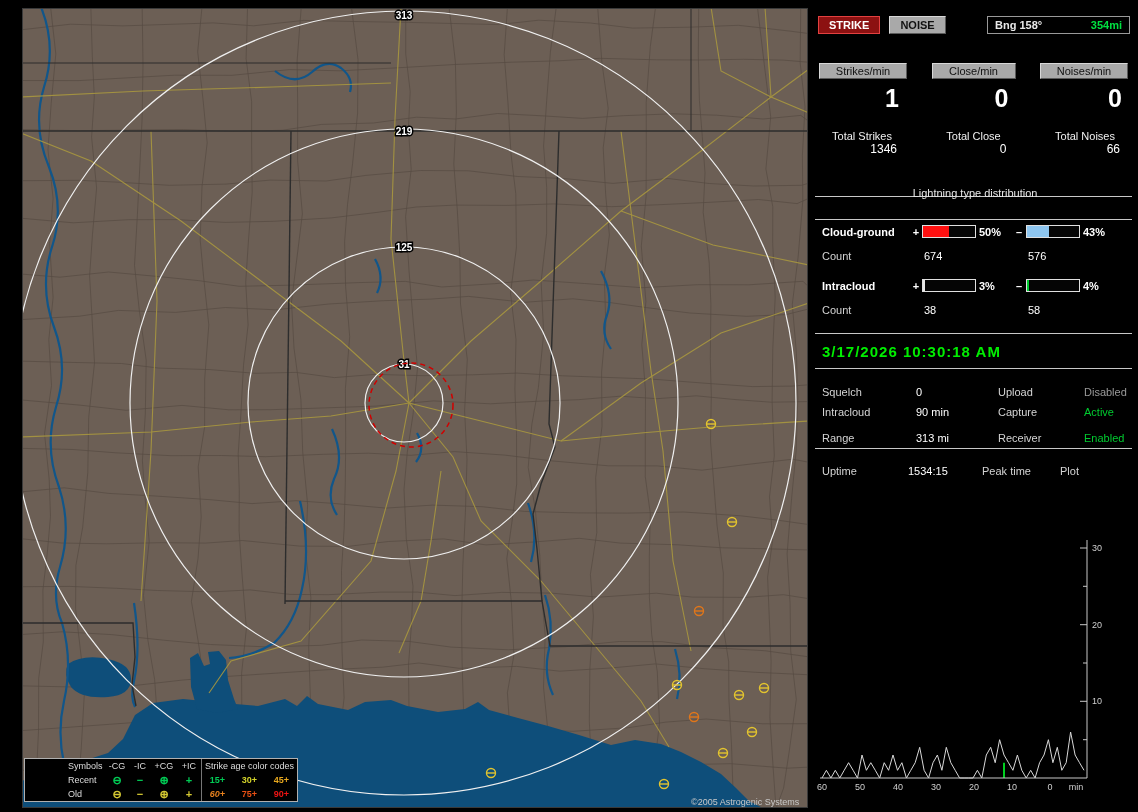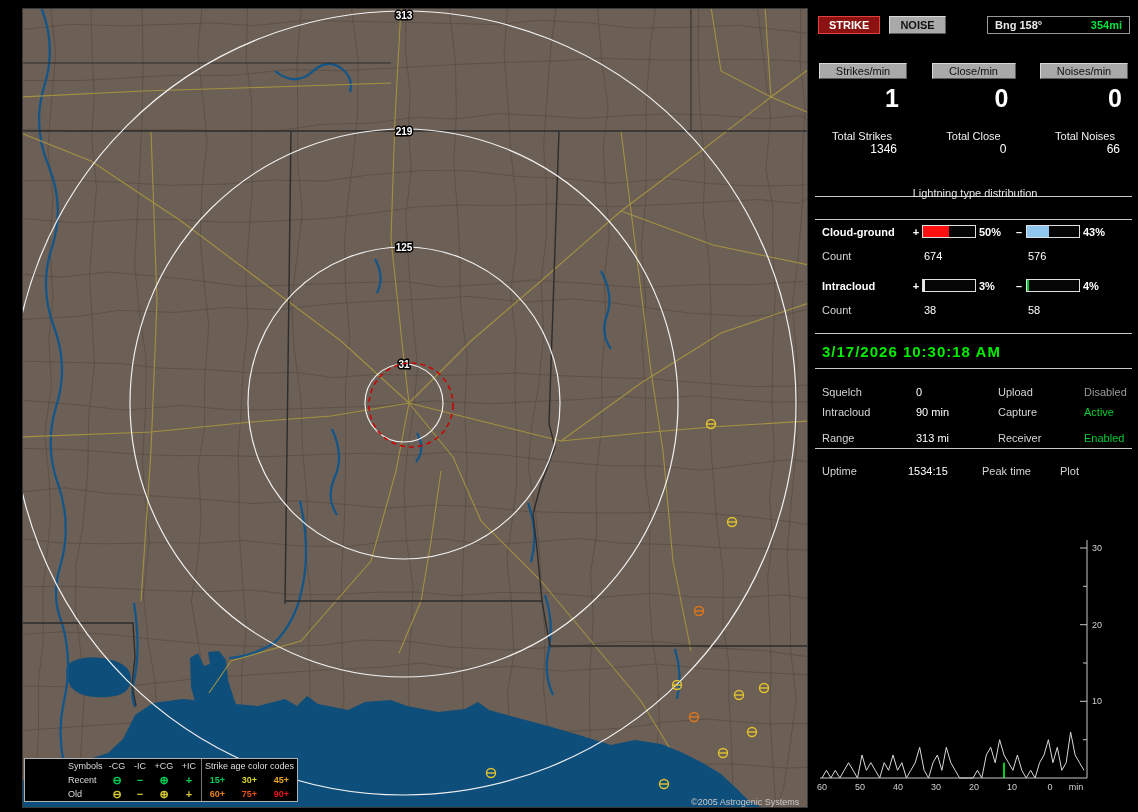--- a/index.html
+++ b/index.html
@@ -188,21 +188,21 @@
       <span class="sym" style="color: rgb(0, 204, 85);">+</span>
       <span class="age age0" style="color: rgb(0, 204, 85);">15+</span>
       <span class="age" style="color: rgb(212, 212, 42);">30+</span>
       <span class="age" style="color: rgb(232, 168, 30);">45+</span>
 
       <span class="lab">Old</span>
       <span class="sym" style="color: rgb(212, 200, 50);">⊖</span>
       <span class="sym" style="color: rgb(212, 200, 50);">−</span>
       <span class="sym" style="color: rgb(212, 200, 50);">⊕</span>
       <span class="sym" style="color: rgb(212, 200, 50);">+</span>
-      <span class="age age0" style="color: rgb(232, 130, 30);">60+</span>
+      <span class="age age0" style="color: rgb(232, 130, 30); font-style: italic;">60+</span>
       <span class="age" style="color: rgb(232, 80, 20);">75+</span>
       <span class="age" style="color: rgb(238, 20, 20);">90+</span>
     </div>
 
     <div id="copyright">©2005 Astrogenic Systems</div>
   </div>
 
   <div id="panel">
 
     <div class="row" style="top:8px;">

